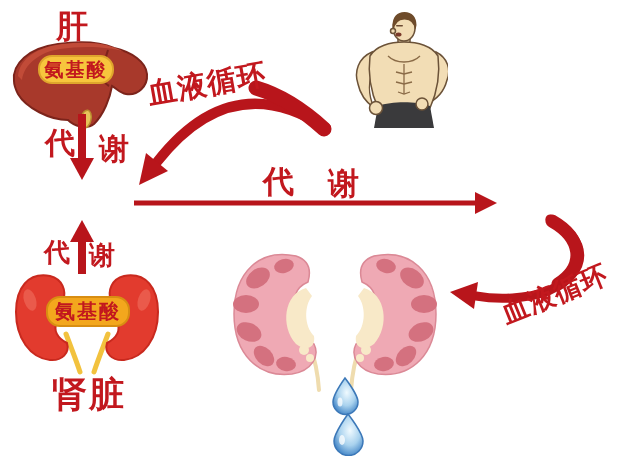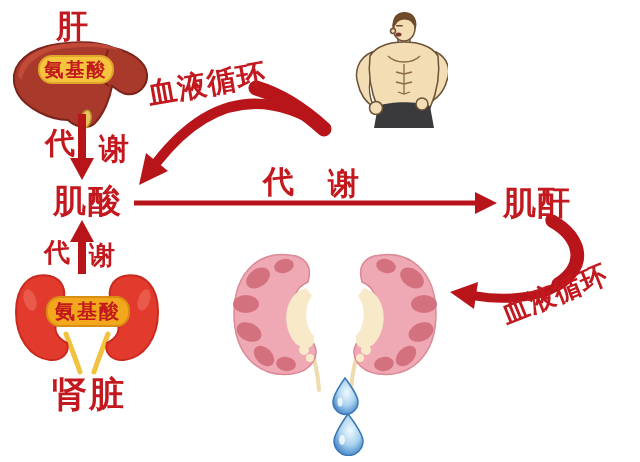--- a/index.html
+++ b/index.html
@@ -151,29 +151,27 @@
       <path class="ar" style="stroke-width:13; stroke-linecap:round" d="M552 221 C582 238,586 266,558 284"></path>
       <polygon class="ah" points="450,292 478,282 474,309"></polygon>
     </g>
   </svg>
 
   <div class="t" style="left:56px; top:10px; font-size:32px;">肝</div>
 
   <div class="t" style="left:45px; top:128px; font-size:30px;">代</div>
   <div class="t" style="left:99px; top:134px; font-size:30px;">谢</div>
 
-  <div class="t" style="left:53px; top:184px; font-size:33px; letter-spacing:2px;">肌酸</div>
 
   <div class="t" style="left:44px; top:239px; font-size:26px;">代</div>
   <div class="t" style="left:89px; top:242px; font-size:26px;">谢</div>
 
   <div class="t" style="left:52px; top:376px; font-size:35px; letter-spacing:2px;text-align:right;">肾脏</div>
 
   <div class="t" style="left:263px; top:166px; font-size:31px;">代</div>
   <div class="t" style="left:328px; top:168px; font-size:31px;">谢</div>
 
-  <div class="t" style="left:503px; top:186px; font-size:33px; letter-spacing:1px;">肌酐</div>
 
   <div class="t rot" style="left:148px; top:80px; font-size:29px; letter-spacing:1px; transform:rotate(-10deg);">血液循环</div>
 
   <div class="t rot" style="left:503px; top:302px; font-size:27px; letter-spacing:1px; transform:rotate(-22deg);">血液循环</div>
 
 </div>
 
 </body></html>

